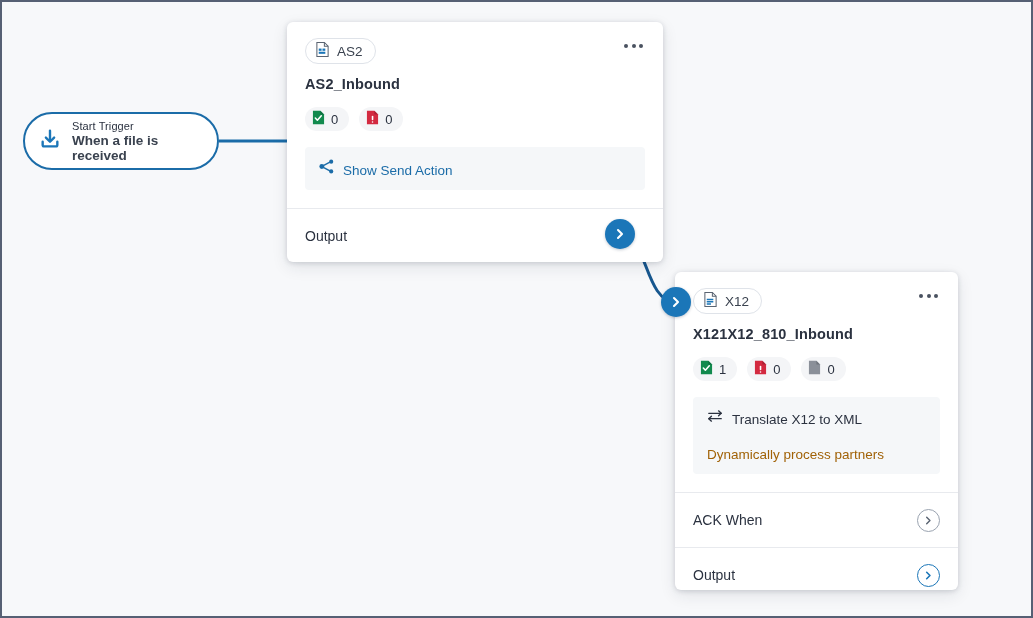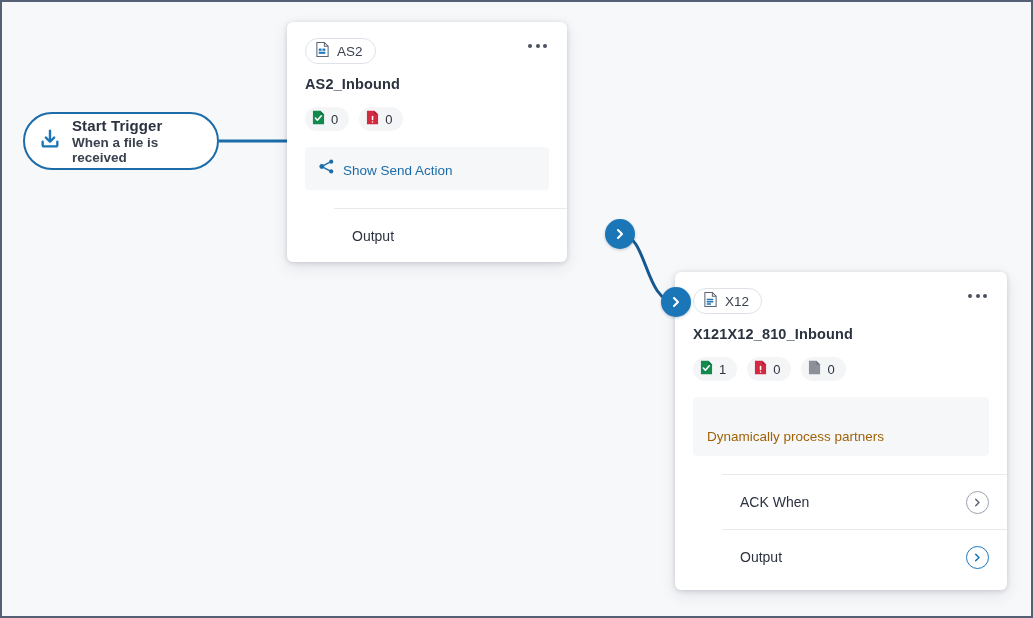--- a/index.html
+++ b/index.html
@@ -39,41 +39,41 @@
     border: 2px solid #1b6ca8;
     border-radius: 29px;
     display: flex;
     align-items: center;
     padding: 0 14px;
     gap: 11px;
     z-index: 3;
   }
   #start-trigger .st-texts { display: flex; flex-direction: column; gap: 1px; }
   .st-title {
-    font-size: 15px;
-    font-weight: bold;
+    font-size: 11px;
+    font-weight: normal;
     color: #2b3240;
     letter-spacing: .1px;
   }
   .st-sub {
     font-size: 13.5px;
     color: #3a424f;
     font-weight: bold;
   }
 
   
   .card {
     position: absolute;
     background: #ffffff;
     border-radius: 6px;
     box-shadow: 0 1px 5px rgba(30,40,60,.17), 0 5px 16px rgba(30,40,60,.10);
     z-index: 2;
   }
-  #card-as2 { left: 285px; top: 20px; width: 280px; height: 240px; }
-  #card-x12 { left: 673px; top: 270px; width: 332px; height: 318px; }
+  #card-as2 { left: 285px; top: 20px; width: 376px; height: 240px; }
+  #card-x12 { left: 673px; top: 270px; width: 283px; height: 318px; }
 
   .card-body { padding: 16px 18px 0 18px; }
 
   .card-head {
     display: flex;
     align-items: flex-start;
     justify-content: space-between;
   }
 
   .type-pill {
@@ -153,21 +153,21 @@
     font-size: 13.5px;
     color: #2b3240;
   }
   .action-sub-text {
     margin-top: 20px;
     font-size: 13.5px;
     color: #a16207;
   }
 
   
-  .card-rows { margin-top: 18px; margin-left: 47px; }
+  .card-rows { margin-top: 18px; }
   .card-row {
     border-top: 1px solid #e8eaee;
     height: 55px;
     display: flex;
     align-items: center;
     justify-content: space-between;
     padding: 0 18px;
   }
   .card-row-label {
     font-size: 14px;
@@ -348,20 +348,31 @@
             <svg width="13" height="15" viewBox="0 0 14 16">
               <path d="M1 .8 L9 .8 L13 4.8 L13 15.2 L1 15.2 Z" fill="#8b9099"></path>
               <path d="M9 .8 L9 4.8 L13 4.8" fill="#70757d"></path>
             </svg>
           </span>
           <span class="counter-num">0</span>
         </div>
       </div>
 
       <div class="action-block">
+        <div class="action-row">
+          <span>
+            <svg width="16" height="14" viewBox="0 0 18 14" fill="none" stroke="#2b3240" stroke-width="1.5" stroke-linecap="round" stroke-linejoin="round">
+              <path d="M2 4 L16 4"></path>
+              <path d="M13 1.2 L16 4 L13 6.8"></path>
+              <path d="M16 10 L2 10"></path>
+              <path d="M5 7.2 L2 10 L5 12.8"></path>
+            </svg>
+          </span>
+          <span class="action-main-text">Translate X12 to XML</span>
+        </div>
         <div class="action-sub-text">Dynamically process partners</div>
       </div>
     </div>
 
     <div class="card-rows">
       <div class="card-row">
         <span class="card-row-label">ACK When</span>
         <span class="row-chevron">
           <svg width="9" height="9" viewBox="0 0 10 10" fill="none">
             <path d="M3 1.4 L6.6 5 L3 8.6" stroke="#5a6472" stroke-width="1.6" stroke-linecap="round" stroke-linejoin="round"></path>

